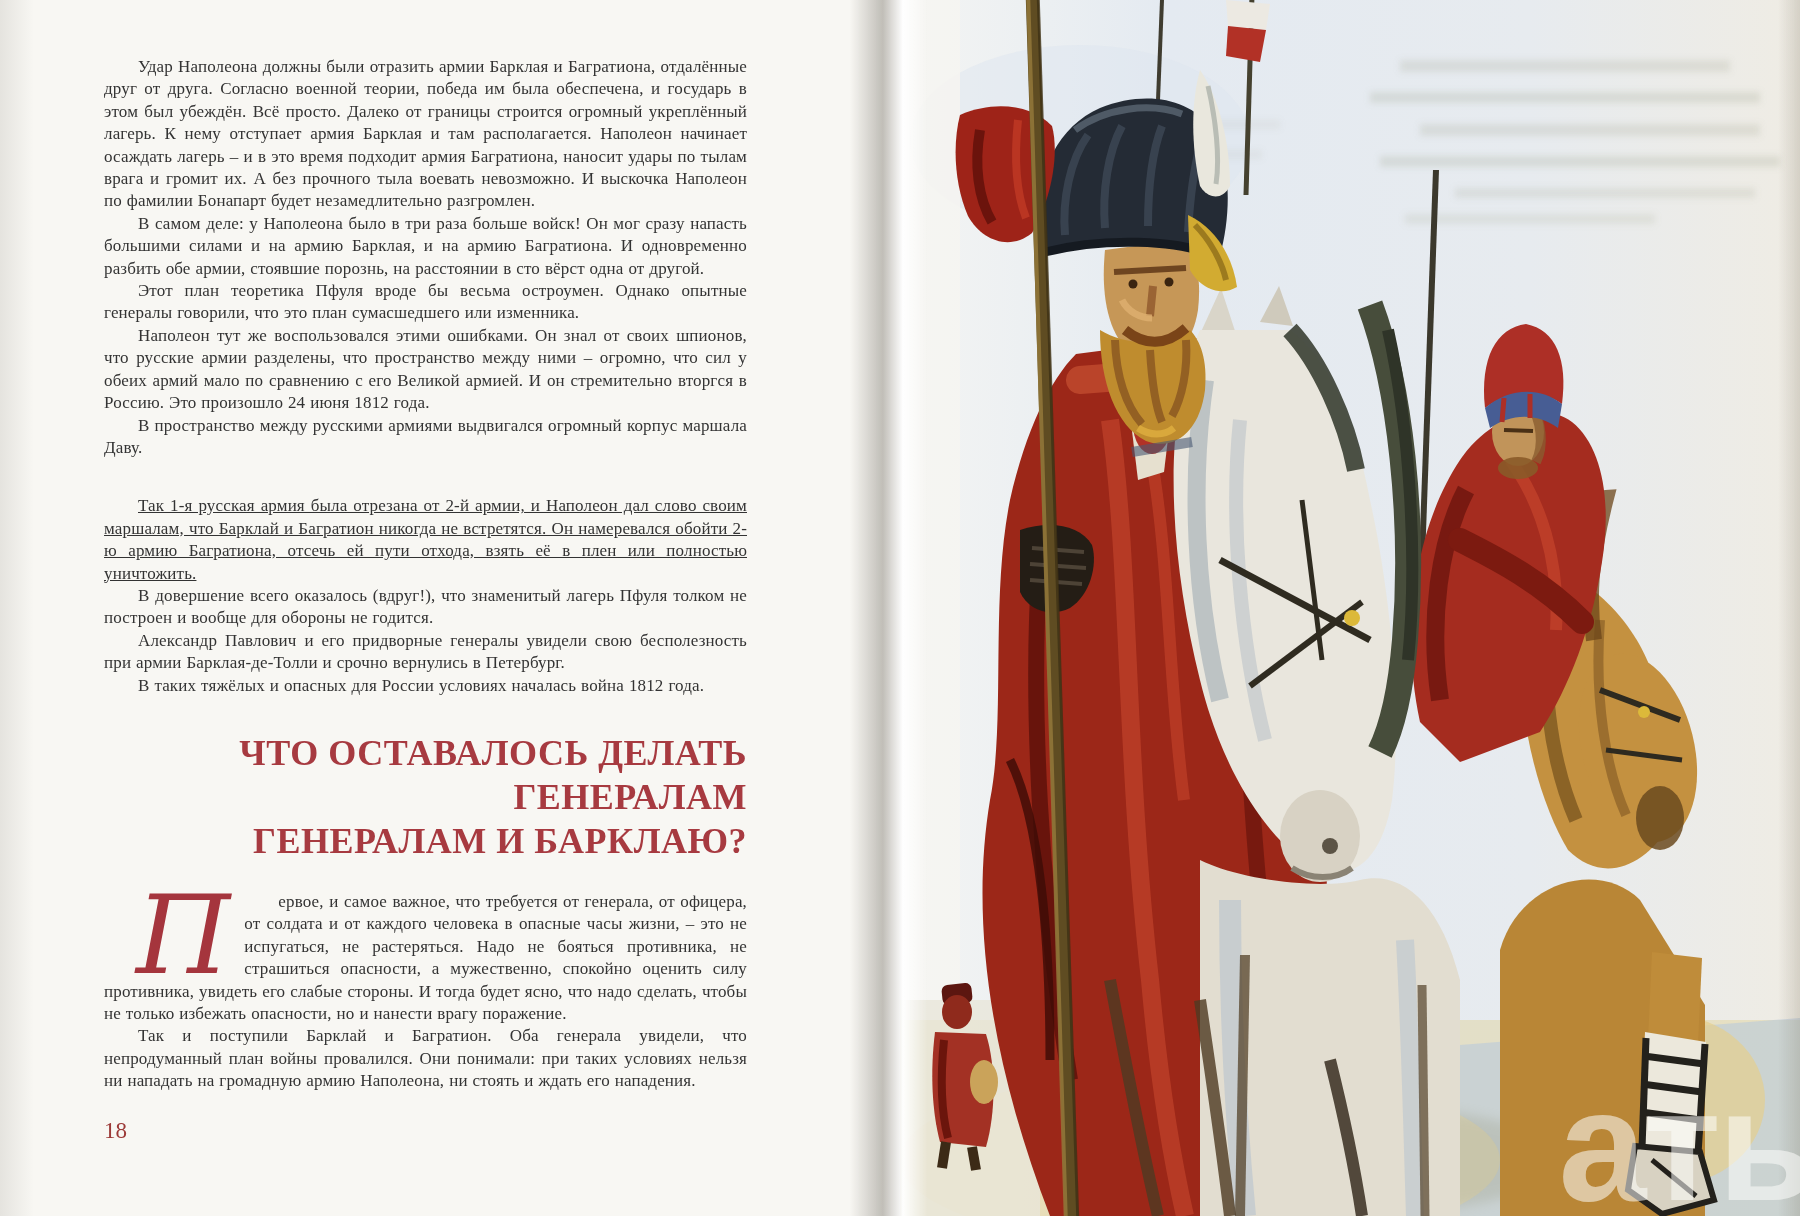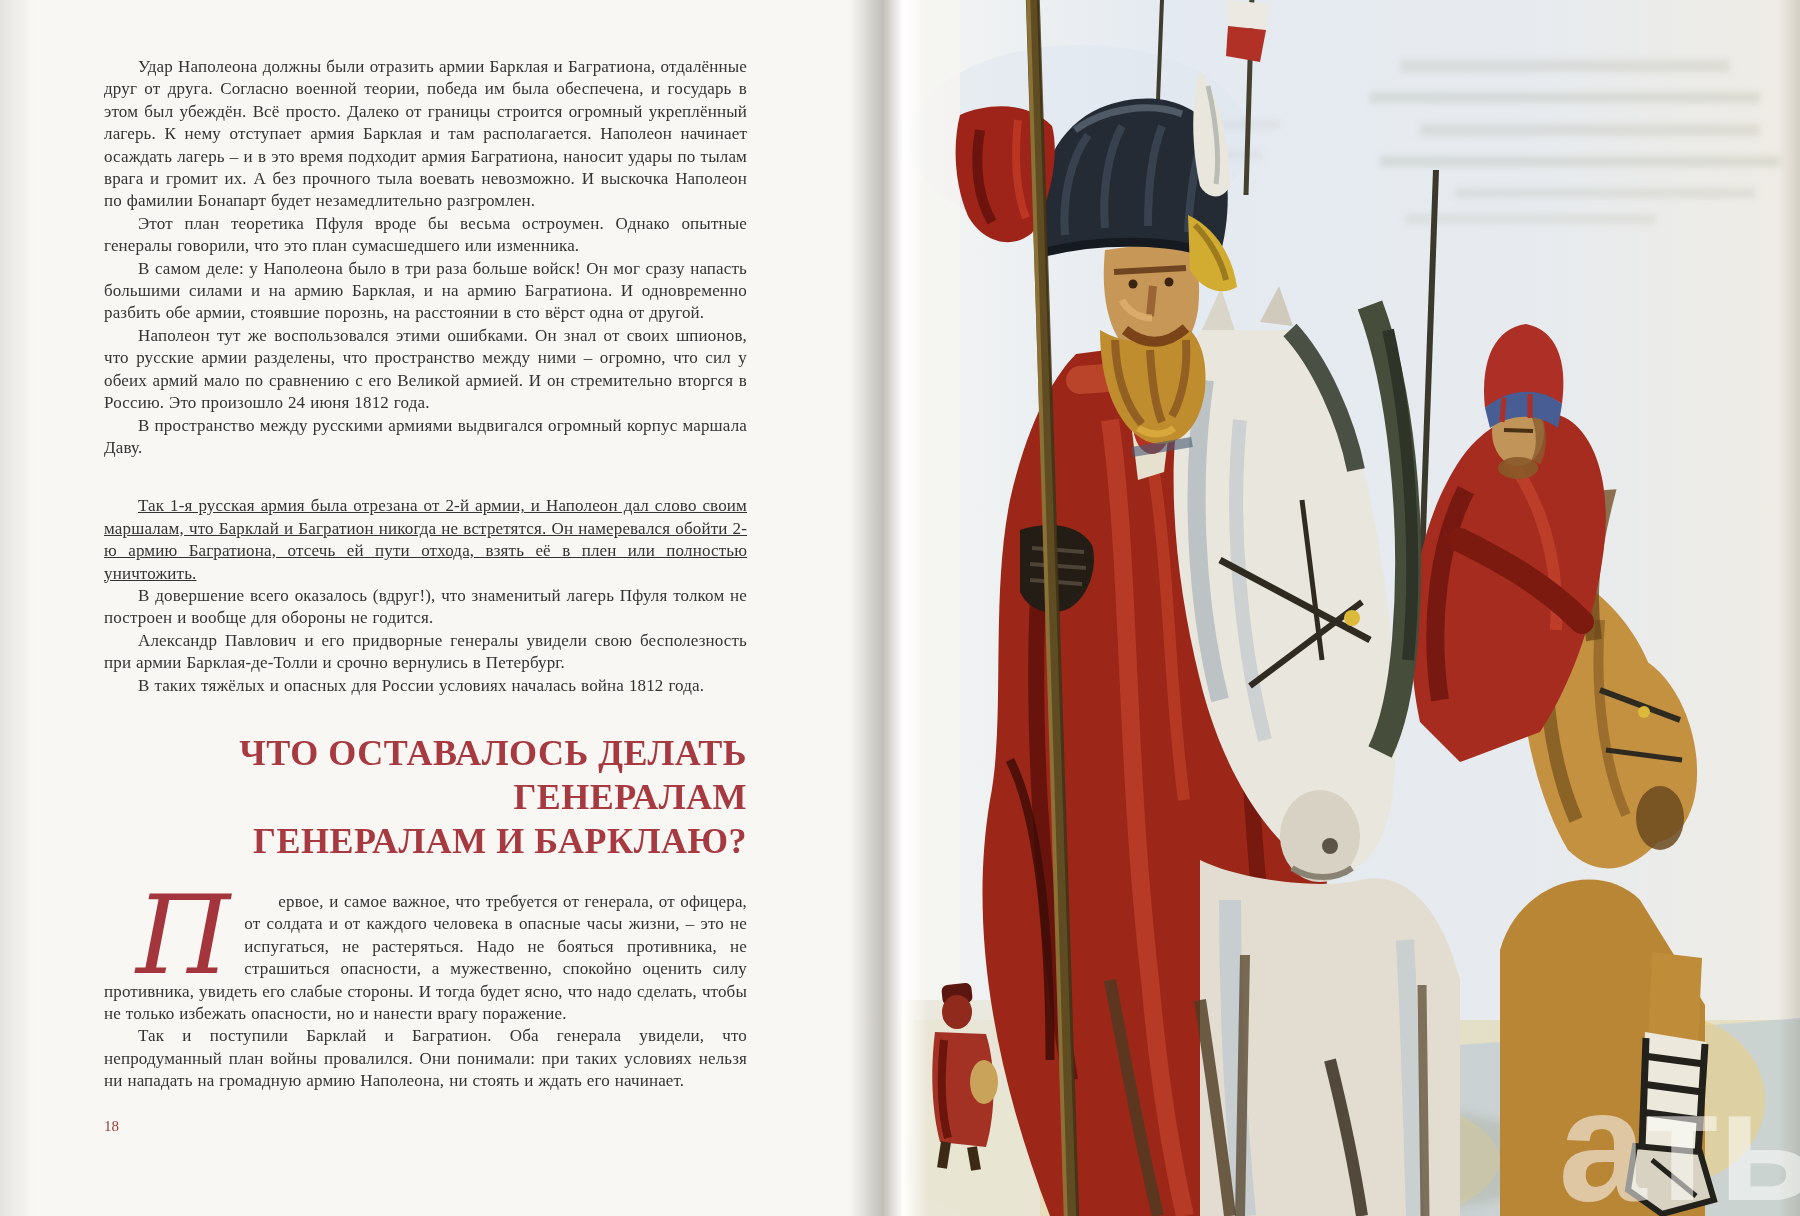--- a/index.html
+++ b/index.html
@@ -11,21 +11,21 @@
              background:linear-gradient(90deg,rgba(90,85,75,.12),rgba(90,85,75,0));}
   .text-col{position:absolute;left:104px;top:56px;width:643px;color:#333;}
   .text-col p{margin:0;font-size:17px;line-height:22.4px;text-align:justify;
               text-indent:34px;letter-spacing:.15px;word-spacing:.5px;}
   .text-col p.gap{margin-top:36px;text-decoration:underline;}
   .sec-heading{margin:34px 0 28px 0;text-align:right;font-weight:bold;
                font-size:36px;line-height:44px;letter-spacing:.5px;color:#a73a40;}
   .dc-para{margin:0;font-size:17px;line-height:22.4px;text-align:justify;letter-spacing:.15px;}
   .dropcap{float:left;font-style:italic;font-family:"DejaVu Serif",serif;
            font-size:108px;line-height:78px;height:72px;color:#a5353d;margin:6px 14px 0 -2px;}
-  .page-num{position:absolute;left:104px;top:1118px;font-size:15px;color:#9c3a38;}
+  .page-num{position:absolute;left:104px;top:1118px;font-size:23px;color:#9c3a38;}
   
   .gutter{position:absolute;left:850px;top:0;width:78px;height:1216px;z-index:3;
           background:linear-gradient(90deg,rgba(110,105,95,0) 0%,rgba(110,105,95,.40) 42%,
                      rgba(255,255,255,.95) 68%,rgba(255,255,255,0) 100%);}
   .right-page{position:absolute;left:900px;top:0;width:900px;height:1216px;}
   .right-edge{position:absolute;right:0;top:0;width:22px;height:1216px;z-index:4;
               background:linear-gradient(270deg,rgba(120,110,90,.22),rgba(120,110,90,0));}
   .watermark{position:absolute;right:-12px;bottom:-20px;z-index:5;
              font-family:"Liberation Sans",sans-serif;font-weight:700;font-size:158px;
              letter-spacing:-3px;color:rgba(253,253,251,.55);}
@@ -33,38 +33,38 @@
 </head>
 <body>
 
 <div class="screen">
 
   <div class="left-page">
     <div class="left-edge"></div>
 
     <div class="text-col">
       <p>Удар Наполеона должны были отразить армии Барклая и Багратиона, отдалённые друг от друга. Согласно военной теории, победа им была обеспечена, и государь в этом был убеждён. Всё просто. Далеко от границы строится огромный укреплённый лагерь. К нему отступает армия Барклая и там располагается. Наполеон начинает осаждать лагерь – и в это время подходит армия Багратиона, наносит удары по тылам врага и громит их. А без прочного тыла воевать невозможно. И выскочка Наполеон по фамилии Бонапарт будет незамедлительно разгромлен.</p>
+      <p>В самом деле: у Наполеона было в три раза больше войск! Он мог сразу напасть большими силами и на армию Барклая, и на армию Багратиона. И одновременно разбить обе армии, стоявшие порознь, на расстоянии в сто вёрст одна от другой.</p>
       <p>Этот план теоретика Пфуля вроде бы весьма остроумен. Однако опытные генералы говорили, что это план сумасшедшего или изменника.</p>
-      <p>В самом деле: у Наполеона было в три раза больше войск! Он мог сразу напасть большими силами и на армию Барклая, и на армию Багратиона. И одновременно разбить обе армии, стоявшие порознь, на расстоянии в сто вёрст одна от другой.</p>
       <p>Наполеон тут же воспользовался этими ошибками. Он знал от своих шпионов, что русские армии разделены, что пространство между ними – огромно, что сил у обеих армий мало по сравнению с его Великой армией. И он стремительно вторгся в Россию. Это произошло 24 июня 1812 года.</p>
       <p>В пространство между русскими армиями выдвигался огромный корпус маршала Даву.</p>
       <p class="gap">Так 1-я русская армия была отрезана от 2-й армии, и Наполеон дал слово своим маршалам, что Барклай и Багратион никогда не встретятся. Он намеревался обойти 2-ю армию Багратиона, отсечь ей пути отхода, взять её в плен или полностью уничтожить.</p>
       <p>В довершение всего оказалось (вдруг!), что знаменитый лагерь Пфуля толком не построен и вообще для обороны не годится.</p>
       <p>Александр Павлович и его придворные генералы увидели свою бесполезность при армии Барклая-де-Толли и срочно вернулись в Петербург.</p>
       <p>В таких тяжёлых и опасных для России условиях началась война 1812 года.</p>
 
       <div class="sec-heading">
         <div>ЧТО ОСТАВАЛОСЬ ДЕЛАТЬ ГЕНЕРАЛАМ</div>
         <div>ГЕНЕРАЛАМ И БАРКЛАЮ?</div>
       </div>
 
       <p class="dc-para">
         <span class="dropcap">П</span><span>ервое, и самое важное, что требуется от генерала, от офицера, от солдата и от каждого человека в опасные часы жизни, – это не испугаться, не растеряться. Надо не бояться противника, не страшиться опасности, а мужественно, спокойно оценить силу противника, увидеть его слабые стороны. И тогда будет ясно, что надо сделать, чтобы не только избежать опасности, но и нанести врагу поражение.</span>
       </p>
-      <p>Так и поступили Барклай и Багратион. Оба генерала увидели, что непродуманный план войны провалился. Они понимали: при таких условиях нельзя ни нападать на громадную армию Наполеона, ни стоять и ждать его начинает.</p>
+      <p>Так и поступили Барклай и Багратион. Оба генерала увидели, что непродуманный план войны провалился. Они понимали: при таких условиях нельзя ни нападать на громадную армию Наполеона, ни стоять и ждать его нападения.</p>
     </div>
 
     <div class="page-num">18</div>
   </div>
 
   <div class="gutter"></div>
 
   <div class="right-page">
     <svg width="900" height="1216" viewBox="0 0 900 1216">
       <defs>

